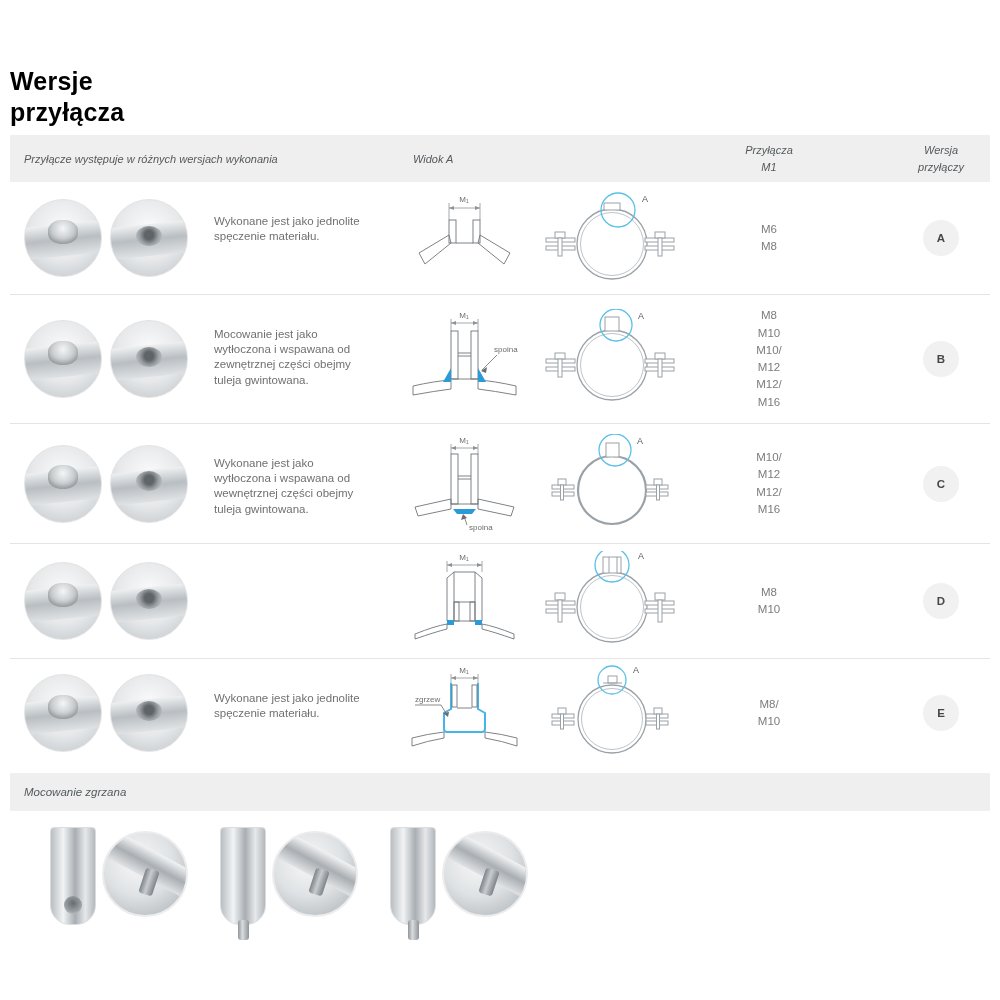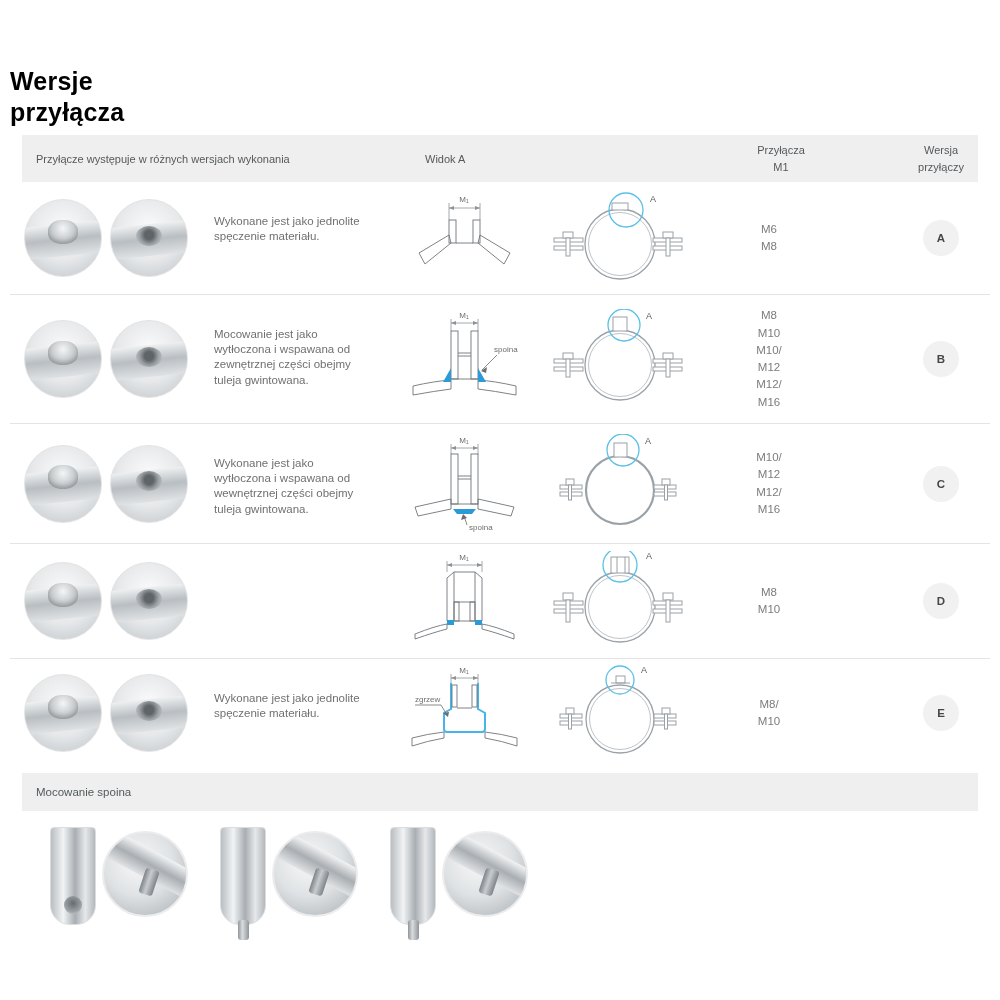--- a/index.html
+++ b/index.html
@@ -6,21 +6,21 @@
   body {
     width:1000px; height:1000px; background:#ffffff;
     font-family:"Liberation Sans", sans-serif; color:#6d6d6d;
     overflow:hidden; position:relative;
   }
   .page-title {
     margin:66px 0 0 10px; color:#000000; font-size:25px; font-weight:800;
     line-height:1.22; letter-spacing:.2px;
   }
   .band {
-    margin:0 22px; background:#efefef;
+    margin:0 10px; background:#efefef;font-style:italic;
   }
   .thead {
     margin-top:8px; height:47px; display:grid;
     grid-template-columns:375px 310px 120px 1fr;
     align-items:center; padding-left:14px; box-sizing:border-box;
     font-size:11px; color:#55595c;
   }
   .thead .h-view { padding-left:14px; }
   .h-pre { text-align:center; white-space:pre-line; line-height:1.5; }
   .thead .h-ver { padding-left:63px; }
@@ -54,21 +54,21 @@
     border-radius:45%; box-shadow: inset 0 -3px 4px rgba(0,0,0,.18);
   }
   .m-hole {
     left:50%; top:34%; width:26px; height:20px; margin-left:-13px; border-radius:50%;
     background: radial-gradient(circle at 50% 45%, #5f6468 0 26%, #9aa0a4 55%, #d4d7d9);
   }
   .desc {
     align-self:flex-start; padding-top:32px; margin-left:26px; width:152px;
     font-size:11.5px; line-height:1.32; color:#707070;
   }
-  .cell-view { align-self:center; display:flex; align-items:center; gap:16px; padding-left:8px; }
+  .cell-view { align-self:center; display:flex; align-items:center; gap:8px; padding-left:8px; }
   .cell-m1 { align-self:center; text-align:center; }
   .m1-val {
     display:inline-block; text-align:center; white-space:pre-line;
     font-size:11.5px; line-height:1.5; color:#7c7c7c;
   }
   .cell-ver { align-self:center; padding-left:63px; text-align:center; }
   .vbadge {
     display:inline-flex; width:36px; height:36px; border-radius:50%;
     background:#f1f1f2; align-items:center; justify-content:center;
     font-size:11.5px; font-weight:700; color:#474747;
@@ -446,21 +446,21 @@
       </svg>
     </div>
     <div class="cell-m1"><span class="m1-val">M8/
 M10</span></div>
     <div class="cell-ver"><span class="vbadge">E</span></div>
   </div>
 
 </div>
 
 <div class="band band2">
-  <span>Mocowanie spoina</span>
+  <span>Mocowanie zgrzana</span>
 </div>
 
 <div class="photo-strip">
   <div class="pgroup">
     <div class="ptall hole"></div>
     <div class="pinset"></div>
   </div>
   <div class="pgroup">
     <div class="ptall bolt"></div>
     <div class="pinset"></div>

